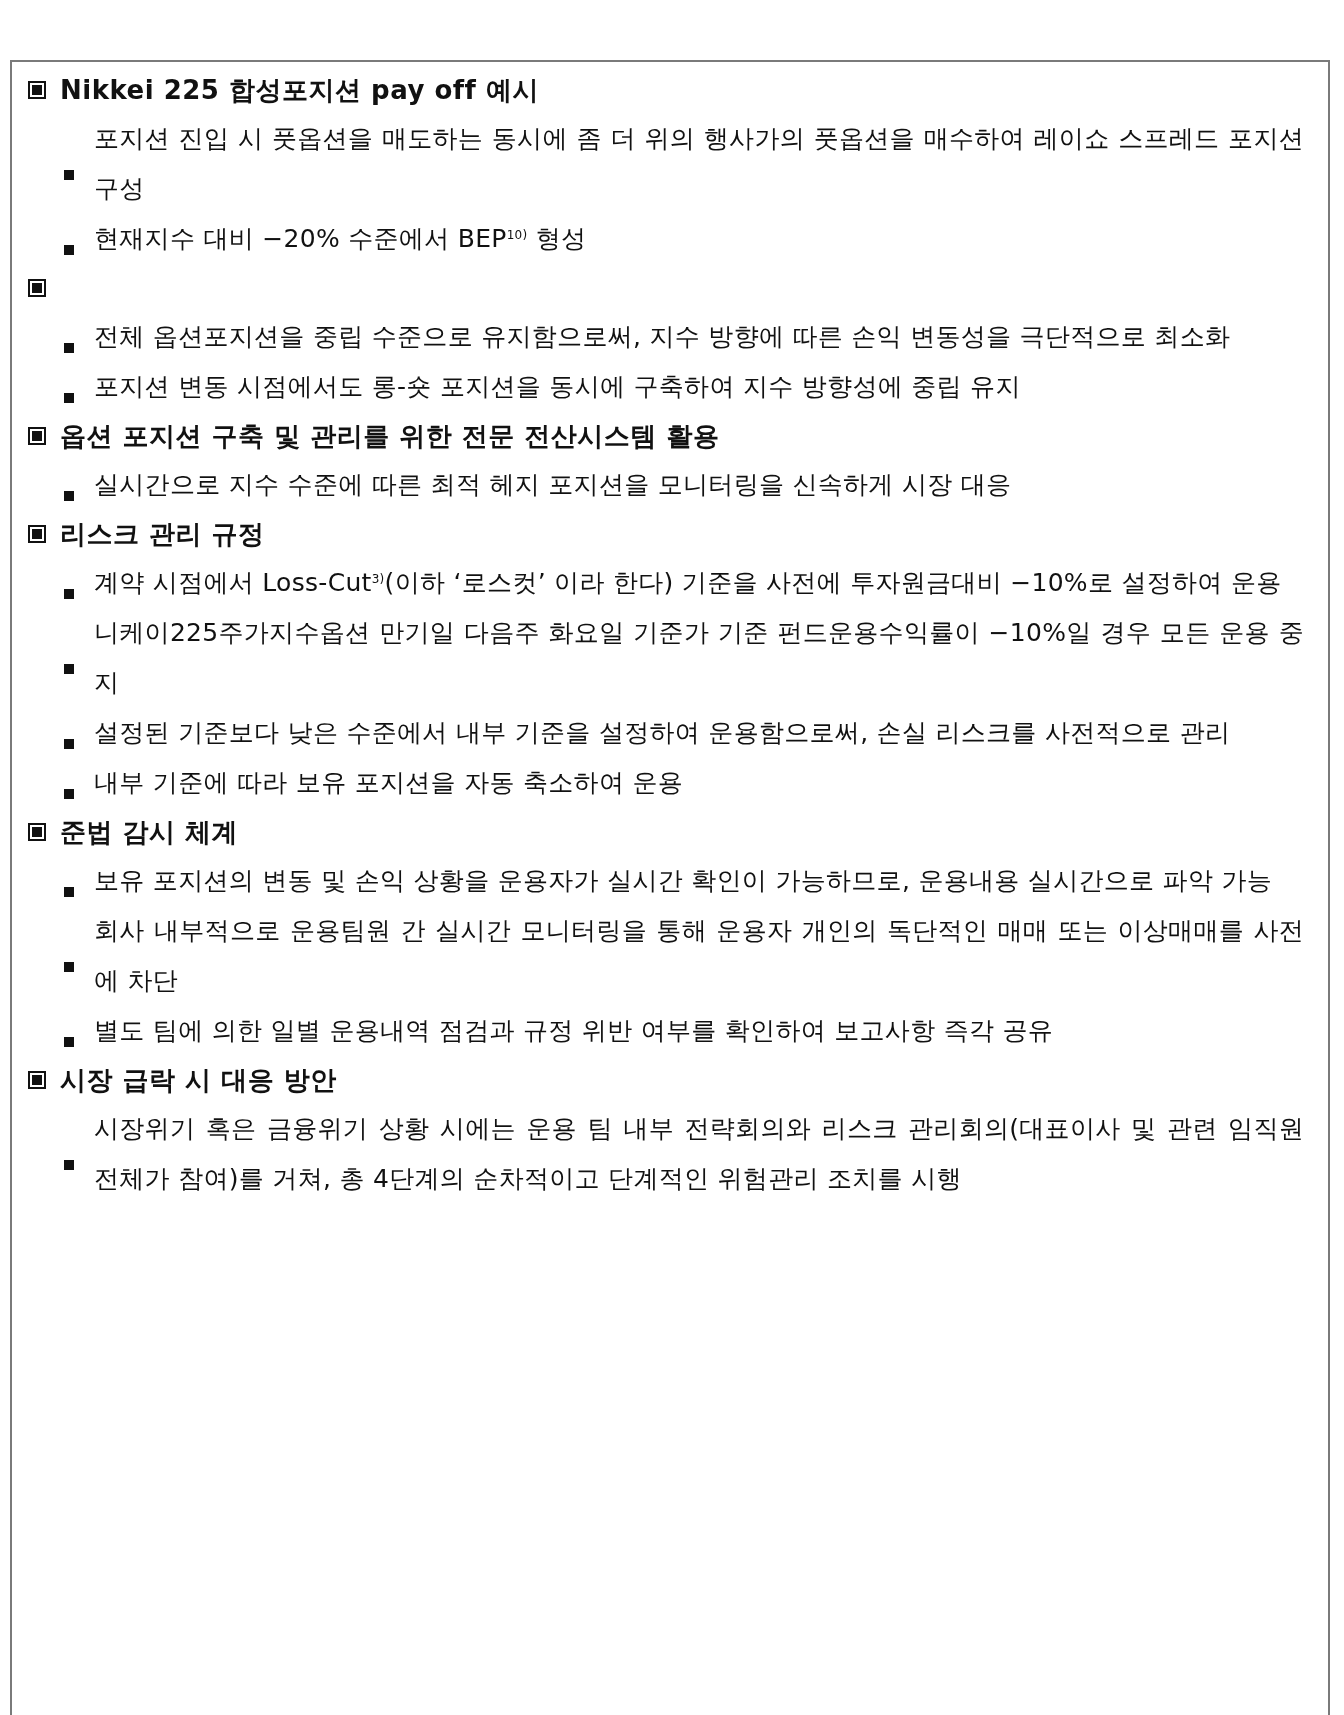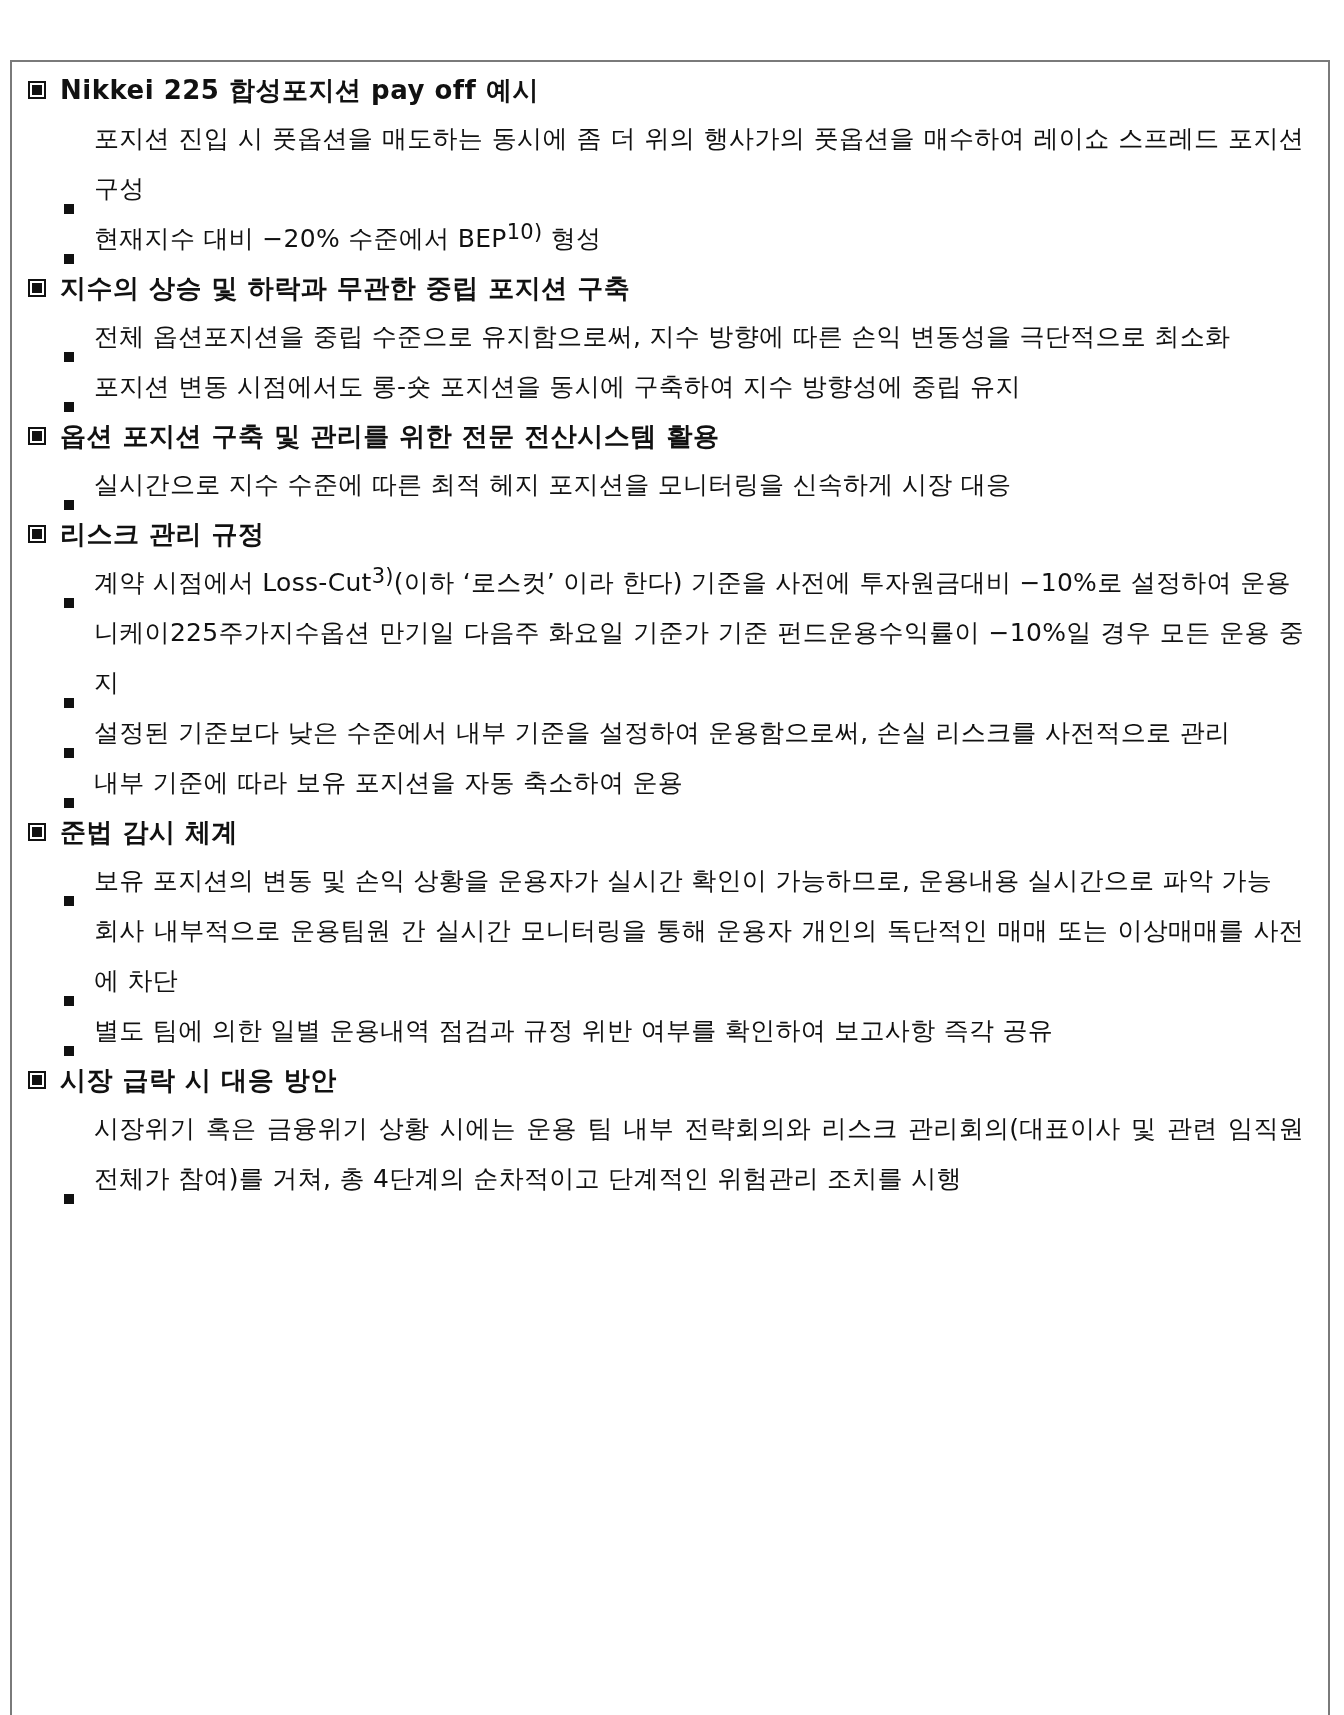--- a/index.html
+++ b/index.html
@@ -7,25 +7,25 @@
          font-family:"DejaVu Sans", "Liberation Sans", sans-serif; color:#111; }
   .frame { position:absolute; left:10px; top:12px; width:1320px; height:1692px;
            border:2px solid #7a7a7a; box-sizing:border-box;margin-top:48px; }
   .content { position:absolute; left:16px; top:4px; right:16px; }
   .section { margin:0; }
   .heading { display:flex; align-items:center; height:48px; font-size:26px;
              font-weight:bold; letter-spacing:0.5px; }
   .hbox { width:18px; height:18px; border:2px solid #111; box-sizing:border-box;
           padding:2px; margin-right:14px; flex:none; }
   .hbox i { display:block; width:100%; height:100%; background:#111; }
-  .item { display:flex; align-items:flex-end; font-size:25px; line-height:50px;
+  .item { display:flex; align-items:center; font-size:25px; line-height:50px;
           letter-spacing:0.3px; }
   .item .bul { width:10px; height:10px; background:#111; margin:21px 20px 0 36px; flex:none; }
   .item .txt { flex:1; text-align:justify; text-align-last:left; padding-right:8px; }
-  sup { font-size:21px; vertical-align:8px; line-height:0; }
+  sup { font-size:12px; vertical-align:8px; line-height:0; }
 </style>
 </head>
 <body>
 
 <div class="frame">
   <div class="content">
 
     <div class="section">
       <div class="heading">
         <span class="hbox">
@@ -41,21 +41,20 @@
         <span class="bul"></span>
         <span class="txt"><span>현재지수 대비 −20% 수준에서 BEP</span><sup>10)</sup><span> 형성</span></span>
       </div>
     </div>
 
     <div class="section">
       <div class="heading">
         <span class="hbox">
             <i></i>
           </span>
-        <span>지수의 상승 및 하락과 무관한 중립 포지션 구축</span>
       </div>
       <div class="item">
         <span class="bul"></span>
         <span class="txt">전체 옵션포지션을 중립 수준으로 유지함으로써, 지수 방향에 따른 손익 변동성을 극단적으로 최소화</span>
       </div>
       <div class="item">
         <span class="bul"></span>
         <span class="txt">포지션 변동 시점에서도 롱-숏 포지션을 동시에 구축하여 지수 방향성에 중립 유지</span>
       </div>
     </div>

